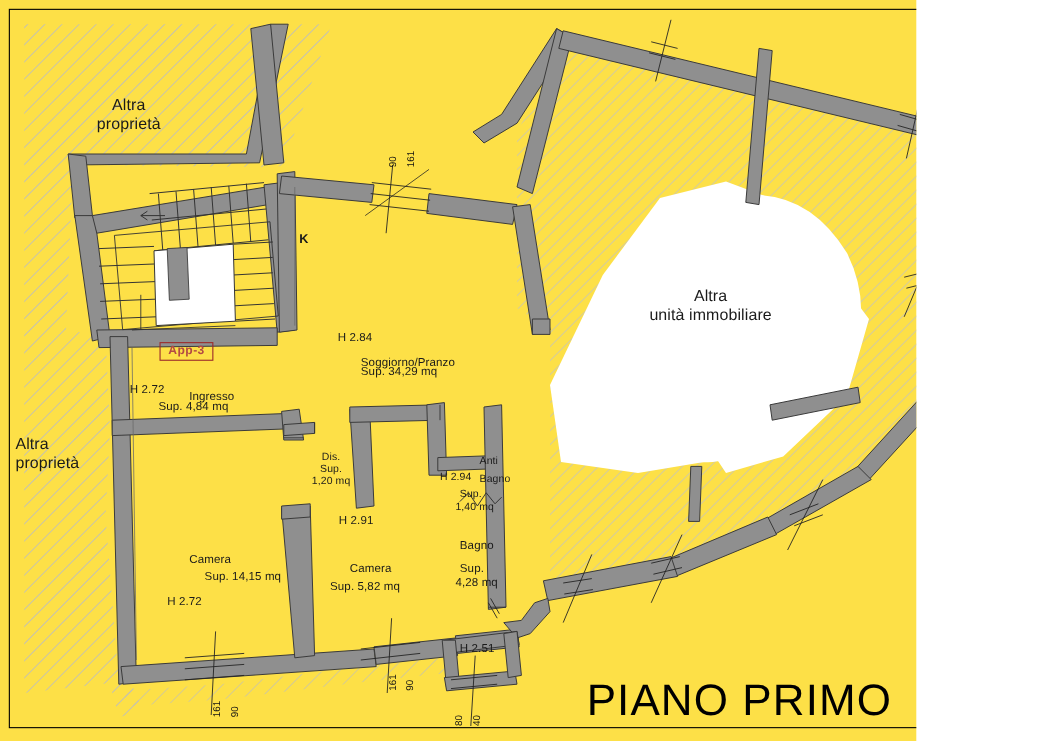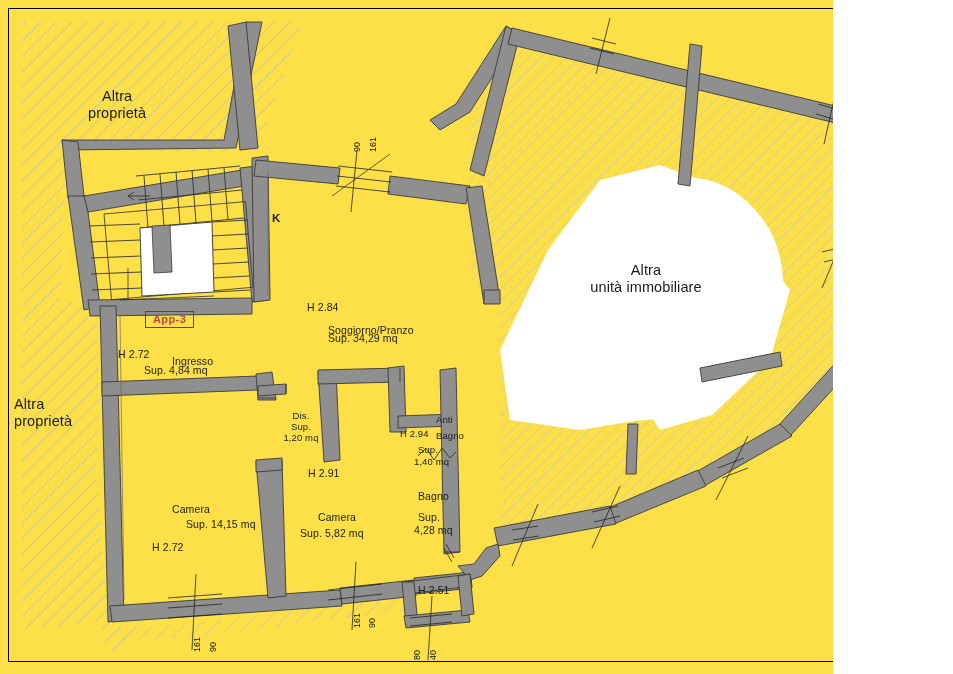--- a/index.html
+++ b/index.html
@@ -318,15 +318,16 @@
 
   <div class="dimnum" style="left:192px;top:652px;transform:rotate(-90deg);">161</div>
   <div class="dimnum" style="left:208px;top:652px;transform:rotate(-90deg);">90</div>
 
   <div class="dimnum" style="left:352px;top:628px;transform:rotate(-90deg);">161</div>
   <div class="dimnum" style="left:367px;top:628px;transform:rotate(-90deg);">90</div>
 
   <div class="dimnum" style="left:412px;top:660px;transform:rotate(-90deg);">80</div>
   <div class="dimnum" style="left:428px;top:660px;transform:rotate(-90deg);">40</div>
 
+  <div id="title">PIANO PRIMO</div>
 
   <div id="frame"></div>
 </div>
 
 </body></html>

